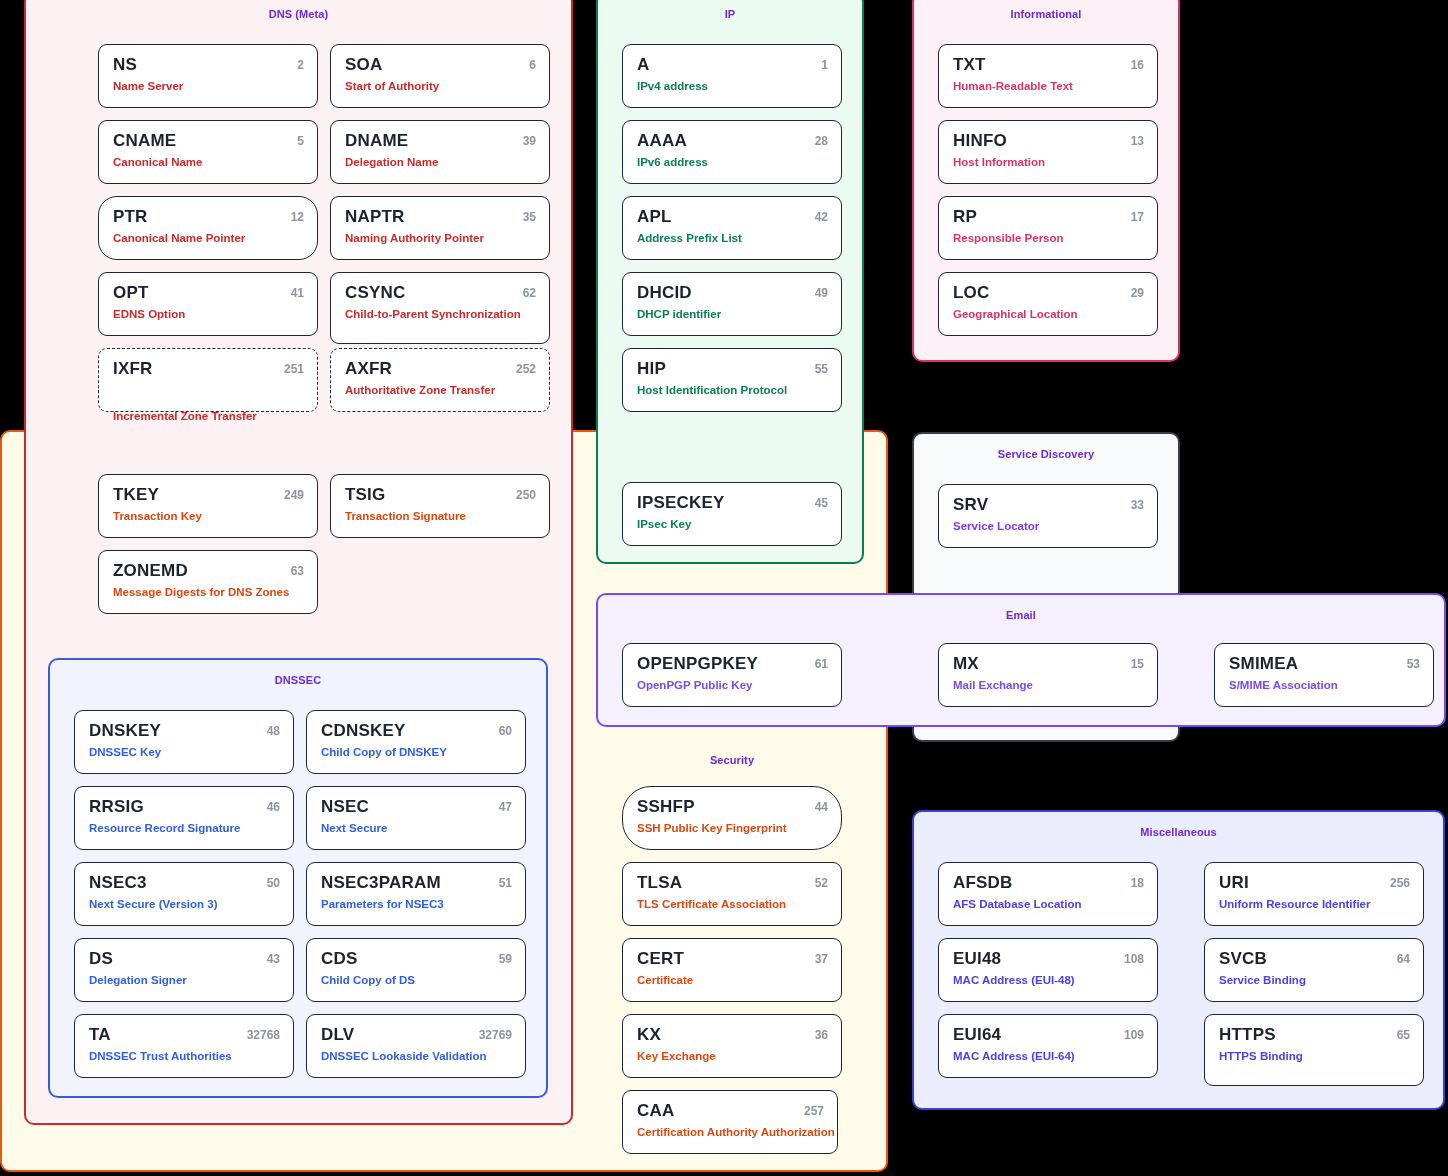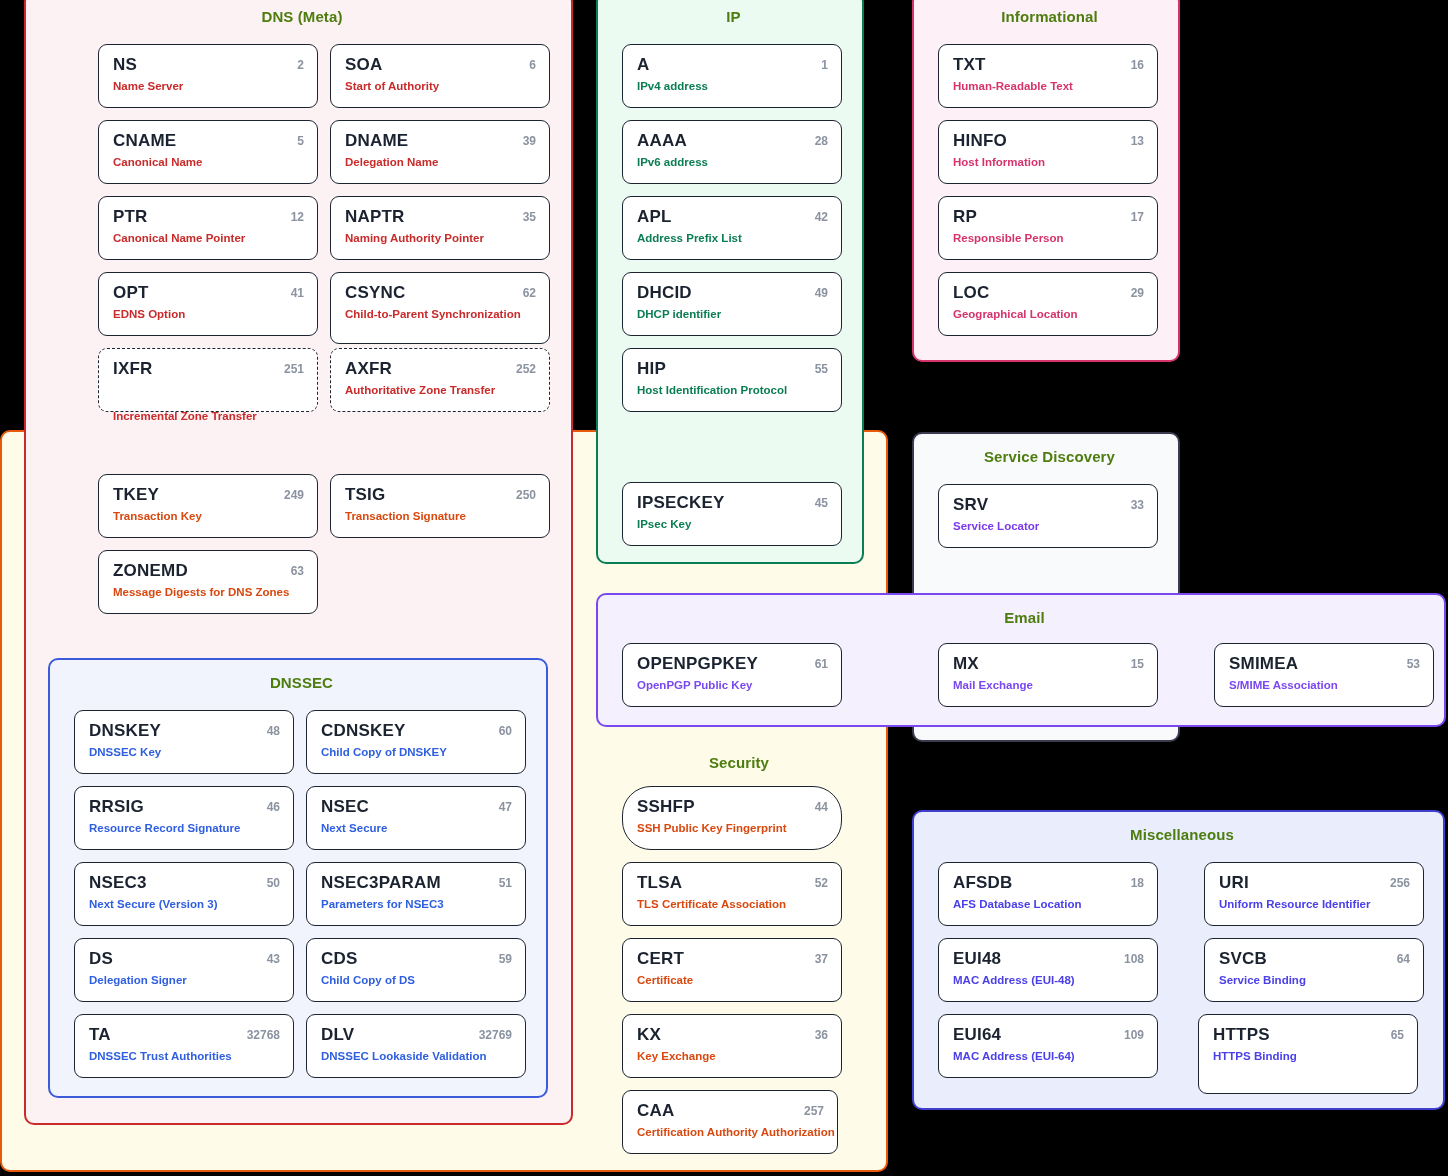--- a/index.html
+++ b/index.html
@@ -1,22 +1,22 @@
 <!DOCTYPE html>
 <html><head>
 <meta charset="utf-8">
 <style>
   html,body{margin:0;padding:0;background:#000;}
   body{width:1448px;height:1176px;position:relative;overflow:hidden;
        font-family:"Liberation Sans","DejaVu Sans",sans-serif;}
 
   
   .region{position:absolute;border-radius:10px;box-sizing:border-box;}
-  .region-title{font-size:15px;font-weight:bold;color:#4d7c0f;text-align:center;
-                letter-spacing:.1px;padding-left:7px;}
+  .region-title{font-size:11px;font-weight:bold;color:#6d28d9;text-align:center;
+                letter-spacing:.1px;}
 
   
   .card{position:absolute;box-sizing:border-box;background:#ffffff;
         border:1.6px solid #1c2431;border-radius:9px;}
   .card.dashed{border-style:dashed;border-width:1.8px;}
   .card .acr{position:absolute;left:14px;top:10px;font-size:17px;font-weight:bold;
              color:#1b2330;letter-spacing:.2px;line-height:20px;white-space:nowrap;}
   .card .num{position:absolute;right:13px;top:14px;font-size:12px;font-weight:bold;
              color:#8b93a1;line-height:13px;}
   .card .desc{position:absolute;left:14px;top:34px;font-size:11.5px;font-weight:bold;
@@ -100,21 +100,21 @@
       <div class="card" style="left: 72px; top: 126px; width: 220px; height: 64px;">
         <div class="acr">CNAME</div>
         <div class="num">5</div>
         <div class="desc" style="color: rgb(201, 42, 42);">Canonical Name</div>
       </div>
       <div class="card" style="left: 304px; top: 126px; width: 220px; height: 64px;">
         <div class="acr">DNAME</div>
         <div class="num">39</div>
         <div class="desc" style="color: rgb(201, 42, 42);">Delegation Name</div>
       </div>
-      <div class="card" style="left: 72px; top: 202px; width: 220px; height: 64px;">
+      <div class="card" style="left: 72px; top: 202px; width: 220px; height: 64px; border-radius: 19px;">
         <div class="acr">PTR</div>
         <div class="num">12</div>
         <div class="desc" style="color: rgb(201, 42, 42);">Canonical Name Pointer</div>
       </div>
       <div class="card" style="left: 304px; top: 202px; width: 220px; height: 64px;">
         <div class="acr">NAPTR</div>
         <div class="num">35</div>
         <div class="desc" style="color: rgb(201, 42, 42);">Naming Authority Pointer</div>
       </div>
       <div class="card" style="left: 72px; top: 278px; width: 220px; height: 64px;">
@@ -328,19 +328,19 @@
       <div class="card" style="left: 290px; top: 126px; width: 220px; height: 64px;">
         <div class="acr">SVCB</div>
         <div class="num">64</div>
         <div class="desc" style="color: rgb(75, 64, 232);">Service Binding</div>
       </div>
       <div class="card" style="left: 24px; top: 202px; width: 220px; height: 64px;">
         <div class="acr">EUI64</div>
         <div class="num">109</div>
         <div class="desc" style="color: rgb(75, 64, 232);">MAC Address (EUI-64)</div>
       </div>
-      <div class="card" style="left: 284px; top: 202px; width: 220px; height: 80px;">
+      <div class="card" style="left: 290px; top: 202px; width: 220px; height: 72px;">
         <div class="acr">HTTPS</div>
         <div class="num">65</div>
         <div class="desc" style="color: rgb(75, 64, 232);">HTTPS Binding</div>
       </div>
     </div>
 </div>
 
 </body></html>

